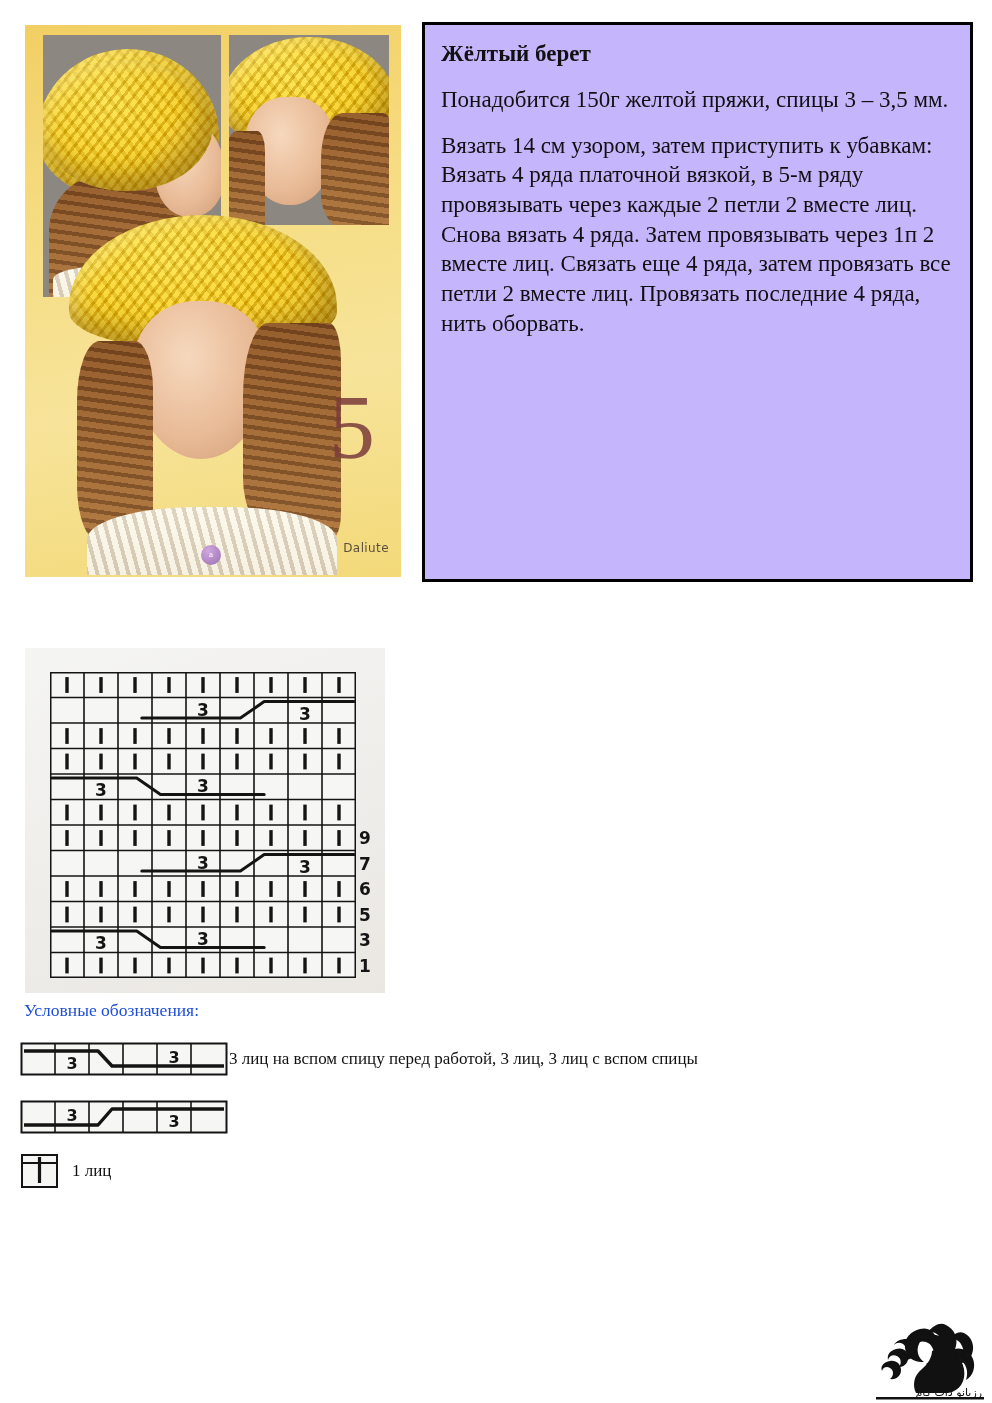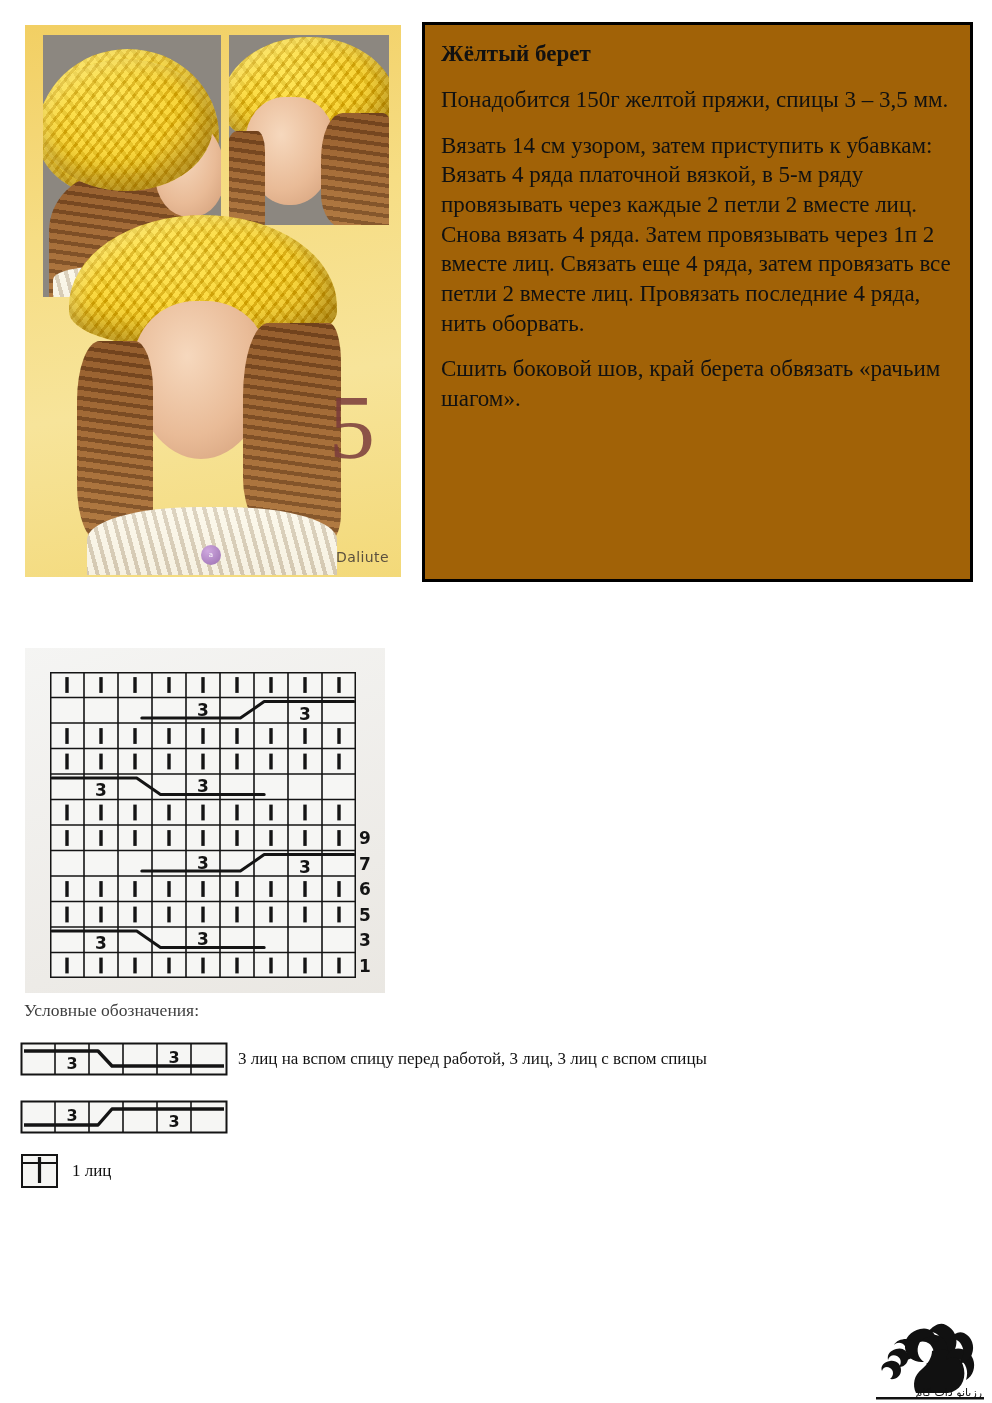--- a/index.html
+++ b/index.html
@@ -67,22 +67,22 @@
     line-height: 1;
     color: #7a3b3b;
     font-family: "Liberation Serif", serif;
     font-weight: 300;
     opacity: .85;
     letter-spacing: -2px;
   }
   #photo-watermark {
     position: absolute;
     right: 12px;
-    bottom: 12px;
-    font-size: 14px;
+    bottom: 22px;
+    font-size: 12px;
     color: #4a4038;
     font-family: "DejaVu Sans", sans-serif;
     letter-spacing: .4px;
     opacity: .9;
     margin-left: 34px;
   }
   #photo-badge {
     position: absolute;
     left: 176px;
     bottom: 12px;
@@ -98,21 +98,21 @@
   }
 
   
   #pattern-panel {
     position: absolute;
     left: 422px;
     top: 22px;
     width: 551px;
     height: 560px;
     border: 3px solid #000000;
-    background: #a16207;
+    background: #c4b5fd;
     box-sizing: border-box;
     padding: 16px 18px 0 16px;
   }
   #pattern-title {
     font-size: 23px;
     font-weight: bold;
     margin: 0 0 18px 0;
     color: #111;
   }
   .para {
@@ -158,36 +158,36 @@
     line-height: 25.5px;
   }
   #row-labels div { height: 25.5px; }
 
   
   #legend-title {
     position: absolute;
     left: 24px;
     top: 1000px;
     font-size: 17.5px;
-    color: #404040;
+    color: #1d4ed8;
   }
   .legend-row {
     position: absolute;
     left: 20px;
     display: flex;
     align-items: center;
   }
   #legend-row-0 { top: 1042px; }
   #legend-row-1 { top: 1100px; }
   #legend-row-2 { top: 1152px; }
   .legend-symbol { flex: 0 0 auto; }
   .legend-text {
     font-size: 17px;
     color: #111;
-    margin-left: 10px;
+    margin-left: 1px;
     white-space: nowrap;
   }
   #legend-row-2 .legend-text { margin-left: 12px; }
 
   
   #site-logo {
     position: absolute;
     right: 8px;
     bottom: 2px;
     width: 108px;
@@ -235,21 +235,20 @@
 
   <div id="page-number">5</div>
   <div id="photo-watermark">Daliute</div>
   <div id="photo-badge">a</div>
 </div>
 
 <div id="pattern-panel">
   <h1 id="pattern-title">Жёлтый берет</h1>
   <p class="para">Понадобится 150г желтой пряжи, спицы 3 – 3,5 мм.</p>
   <p class="para">Вязать 14 см узором, затем приступить к убавкам: Вязать 4 ряда платочной вязкой, в 5-м ряду провязывать через каждые 2 петли  2 вместе лиц. Снова вязать 4 ряда. Затем провязывать через 1п 2 вместе лиц. Связать еще 4 ряда, затем провязать все петли 2 вместе лиц. Провязать последние 4 ряда, нить оборвать.</p>
-  <p class="para">Сшить боковой шов, край берета обвязать «рачьим шагом».</p>
 </div>
 
 <div id="chart-area">
   <div id="chart-bg"></div>
   <div id="chart-grid-wrap">
     <svg id="chart-svg" width="306" height="306" viewBox="0 0 306 306">
       <rect x="0" y="0" width="306" height="306" fill="#f6f6f4" stroke="#141414" stroke-width="3"></rect>
       <g id="grid-lines" stroke="#141414" stroke-width="1.6">
           <line x1="34" y1="0" x2="34" y2="306"></line>
           <line x1="68" y1="0" x2="68" y2="306"></line>

